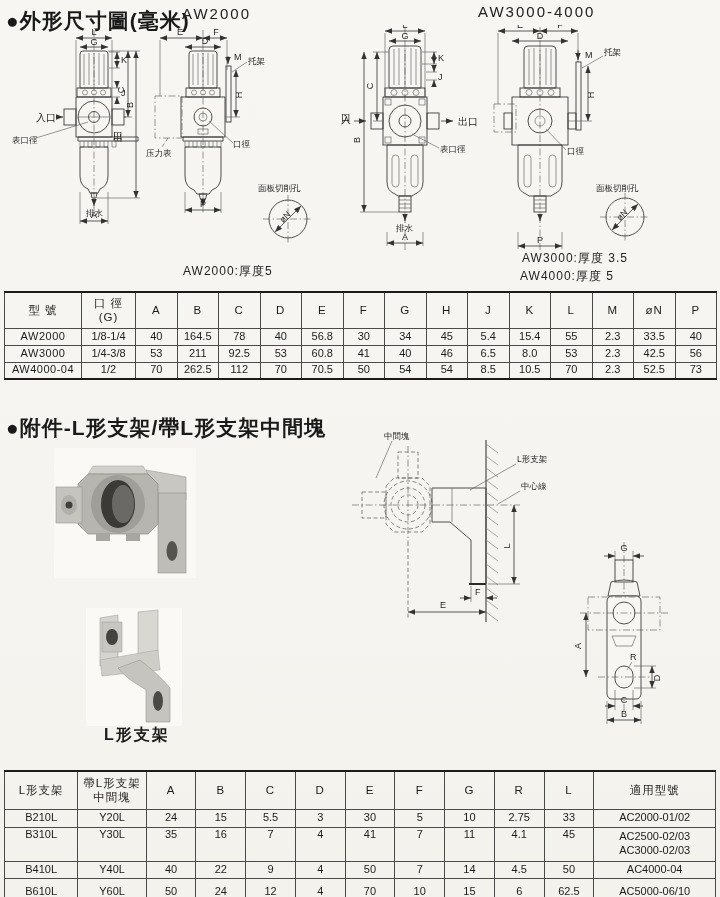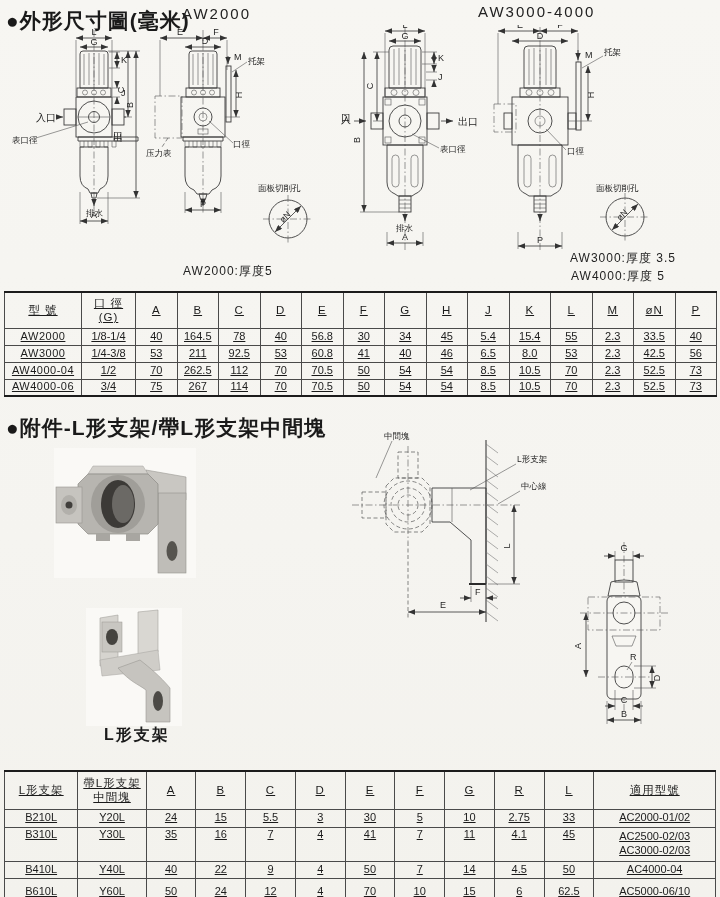--- a/index.html
+++ b/index.html
@@ -16,21 +16,21 @@
   .note{font-size:12px;color:#222;letter-spacing:1px;}
   .caption{font-size:16px;font-weight:bold;letter-spacing:2px;}
   
   .tbl{border-collapse:collapse;table-layout:fixed;width:712px;background:transparent;}
   .tbl th,.tbl td{
     border:1px solid #4a4a4a;text-align:center;vertical-align:middle;
     font-size:11px;color:#1c1c1c;padding:0;line-height:1.25;
     overflow:hidden;white-space:nowrap;
   }
   .tbl th{font-weight:normal;font-size:11.5px;letter-spacing:1px;}
-  .tbl{border-top:2px solid #1c1c1c;border-bottom:2px solid #1c1c1c;text-decoration:underline;}
+  .tbl{border-top:2px solid #1c1c1c;border-bottom:2px solid #1c1c1c;}
   .t1 thead tr{height:36px;}
   .t1 tbody tr{height:17px;}
   .t2 thead tr{height:38px;}
   .mdl{letter-spacing:0.5px;}
   
   svg text{font-family:"Liberation Sans","DejaVu Sans",sans-serif;fill:#1e1e1e;}
   .ln{stroke:#3c3c3c;stroke-width:0.9;fill:none;}
   .lnf{stroke:#3c3c3c;stroke-width:0.9;fill:#f7f6f2;}
   .thin{stroke:#555;stroke-width:0.6;fill:none;}
   .dim{stroke:#333;stroke-width:0.8;fill:none;}
@@ -327,22 +327,22 @@
       <text class="t8" x="596" y="191">面板切削孔</text>
       <circle class="ln" cx="625" cy="217" r="19"></circle>
       <line class="cdash" x1="600" y1="217" x2="650" y2="217"></line>
       <line class="cdash" x1="625" y1="193" x2="625" y2="241"></line>
       <line class="dim" x1="612" y1="230" x2="638" y2="204" marker-start="url(#m1)" marker-end="url(#m1)"></line>
       <text class="t8" transform="translate(620,221) rotate(-45)">øN</text>
     </g>
   </svg>
 
   <div class="abs note" style="left:183px;top:263px;">AW2000:厚度5</div>
-  <div class="abs note" style="left:570px;top:250px;">AW3000:厚度 3.5</div>
-  <div class="abs note" style="left:571px;top:268px;">AW4000:厚度 5</div>
+  <div class="abs note" style="left:522px;top:250px;">AW3000:厚度 3.5</div>
+  <div class="abs note" style="left:520px;top:268px;">AW4000:厚度 5</div>
 
   <div class="abs" style="left:4px;top:291px;">
     <table class="tbl t1">
       <colgroup>
         <col style="width:77px">
           <col style="width:54px">
         <col span="14" style="width:41.5px">
       </colgroup>
       <thead>
         <tr>
@@ -415,38 +415,20 @@
           <td>50</td>
           <td>54</td>
           <td>54</td>
           <td>8.5</td>
           <td>10.5</td>
           <td>70</td>
           <td>2.3</td>
           <td>52.5</td>
           <td>73</td>
         </tr>
-        <tr>
-          <td class="mdl">AW4000-06</td>
-          <td>3/4</td>
-          <td>75</td>
-          <td>267</td>
-          <td>114</td>
-          <td>70</td>
-          <td>70.5</td>
-          <td>50</td>
-          <td>54</td>
-          <td>54</td>
-          <td>8.5</td>
-          <td>10.5</td>
-          <td>70</td>
-          <td>2.3</td>
-          <td>52.5</td>
-          <td>73</td>
-        </tr>
       </tbody>
     </table>
   </div>
 
   <div class="abs sec-title" style="left:6px;top:414px;">●附件-L形支架/帶L形支架中間塊</div>
 
   <svg class="abs" style="left:0;top:425px;" width="720" height="345" viewBox="0 425 720 345">
     <defs>
       <marker id="m2" markerWidth="10" markerHeight="7" refX="9" refY="3.5" orient="auto-start-reverse">
         <path d="M0,0 L9,3.5 L0,7 Z" fill="#333"></path>

